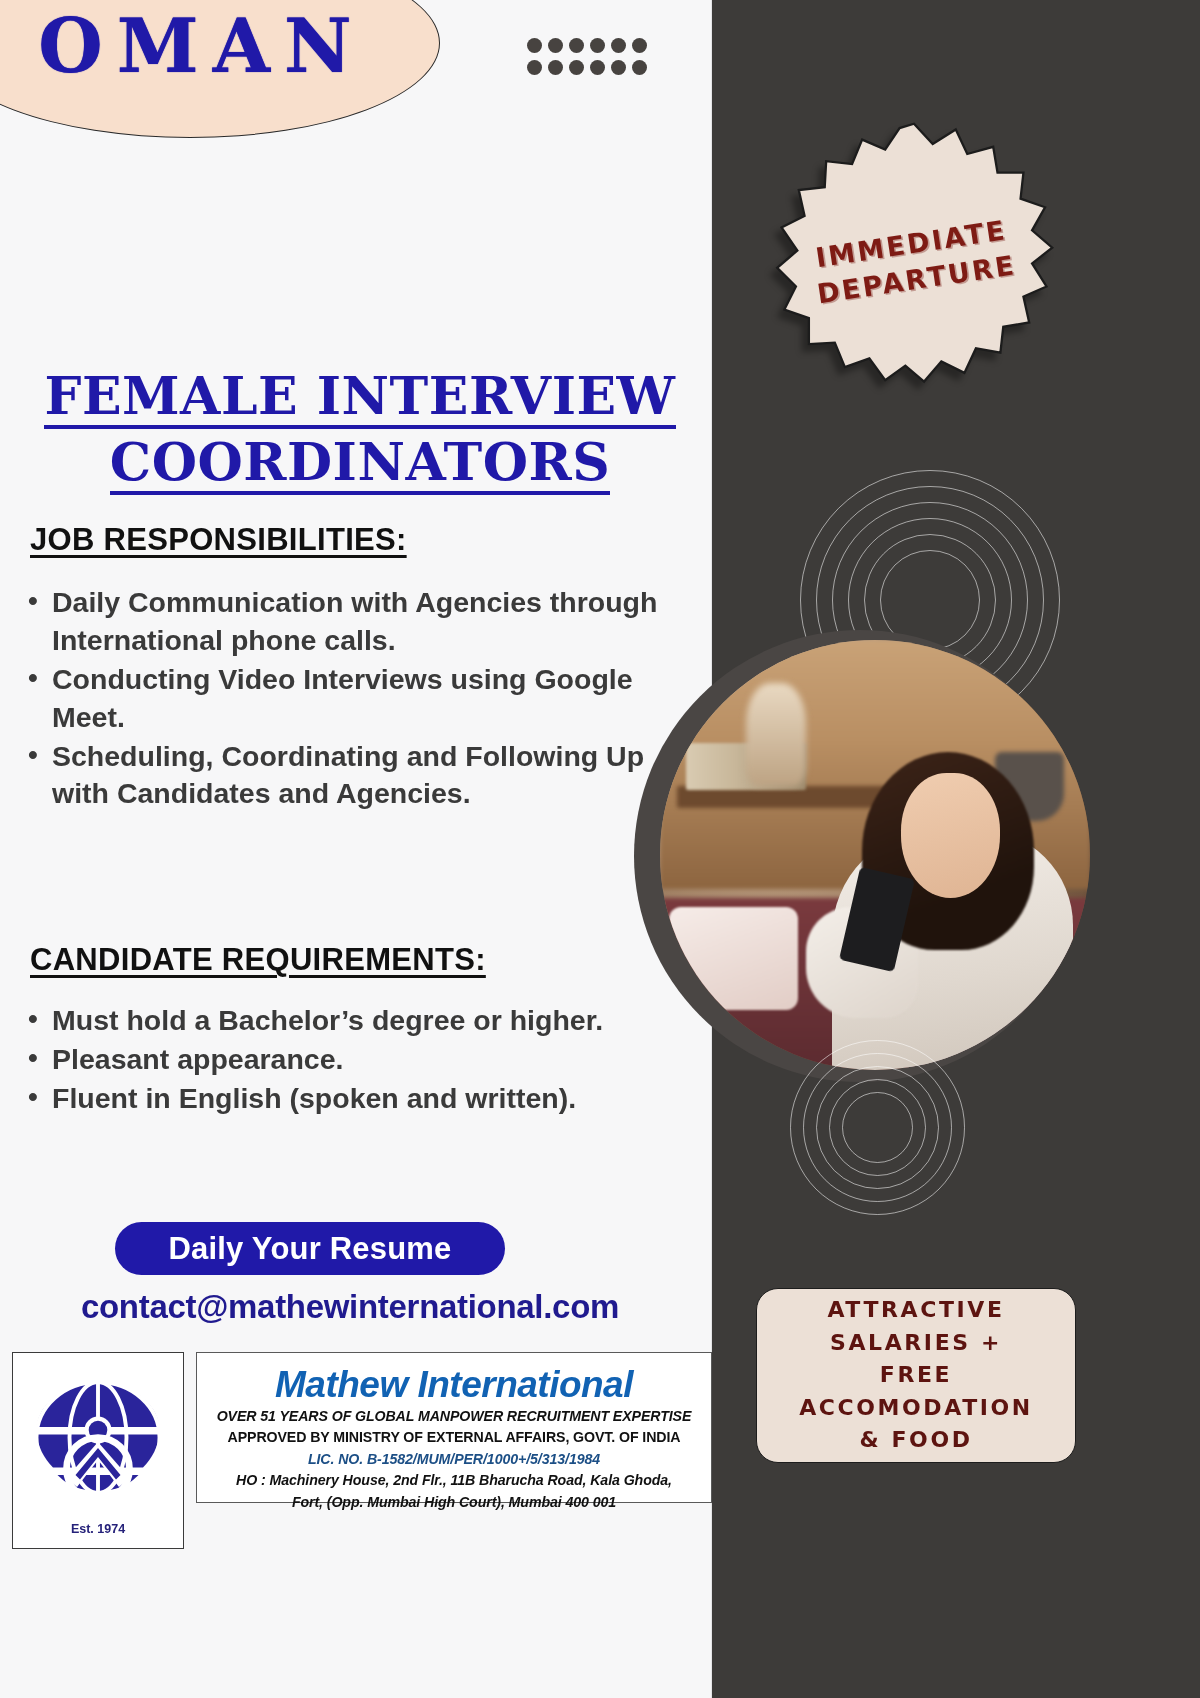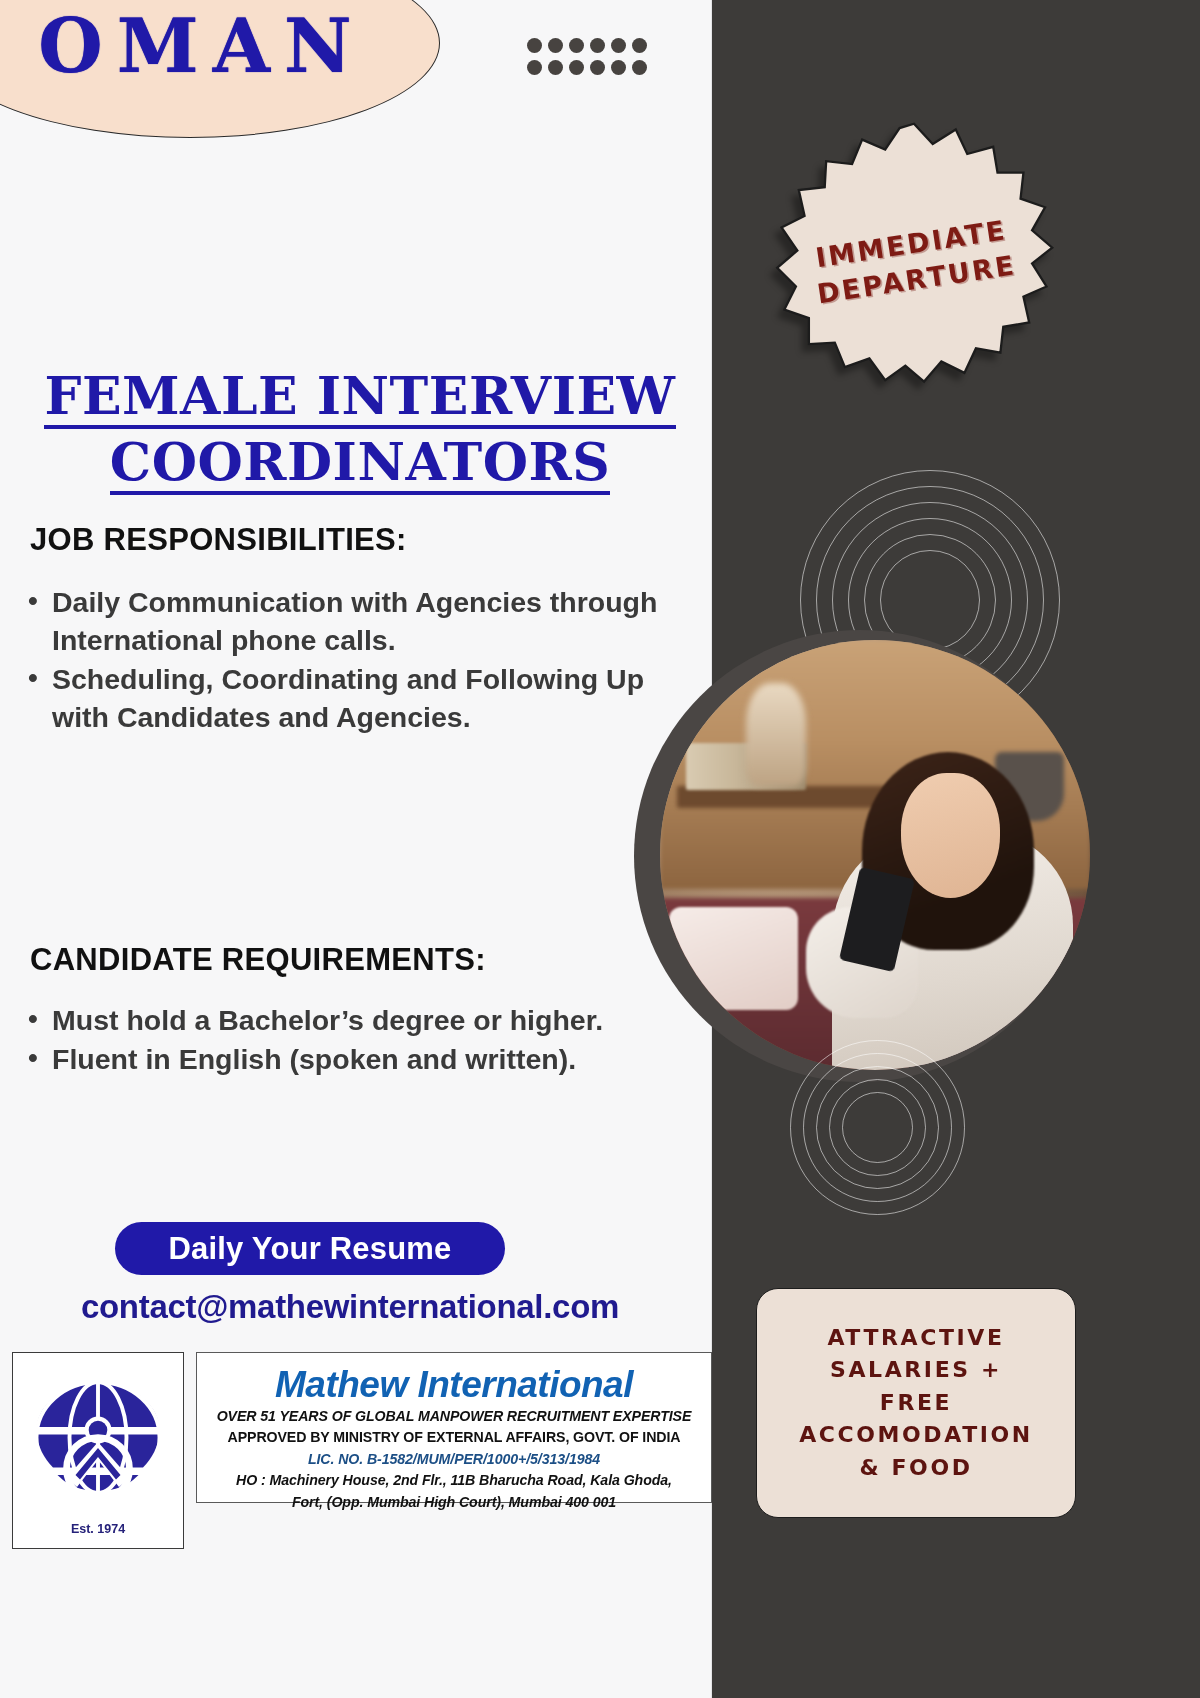--- a/index.html
+++ b/index.html
@@ -65,21 +65,21 @@
   .job-title span{
     display:block; border-bottom:4px solid #2019a8; padding-bottom:1px;
     margin:0 auto; width:fit-content;
   }
   .job-title span + span { margin-top:5px; }
 
   
   .sec-head{
     position:absolute; left:30px;
     font-size:31px; font-weight:bold; color:#111;
-    text-underline-offset:5px;
+    text-decoration:underline; text-underline-offset:5px;
     text-decoration-thickness:2.5px; letter-spacing:0.3px;
   }
   #resp-head{ top:522px; }
   #req-head{  top:942px; }
 
   
   .bullets{ position:absolute; left:22px; width:650px; }
   #resp-list{ top:584px; }
   #req-list{  top:1002px; }
   .bullets li{
@@ -243,21 +243,21 @@
   }
   .ph-arm{
     position:absolute; left:34%; top:62%; width:26%; height:26%;
     background:linear-gradient(150deg,#f4efe9 0%,#ddd4cb 100%);
     border-radius:40% 30% 30% 45%; filter:blur(0.8px);
   }
 
   
   .salary-box{
     position:absolute; left:756px; top:1288px;
-    width:320px; height:230px; border-radius:22px;
+    width:320px; height:175px; border-radius:22px;
     background:#ece0d6; border:1.5px solid #1d1d1d;
     display:flex; flex-direction:column; align-items:center; justify-content:center;
     font-family:"DejaVu Sans", sans-serif;
     font-weight:bold; color:#5d1410;
     font-size:22px; line-height:1.48; letter-spacing:2.6px;
     text-align:center;
   }
 </style>
 </head>
 <body>
@@ -289,26 +289,28 @@
 
 
   <div class="job-title">
     <span>FEMALE INTERVIEW</span>
     <span>COORDINATORS</span>
   </div>
 
   <div class="sec-head" id="resp-head">JOB RESPONSIBILITIES:</div>
   <ul class="bullets" id="resp-list">
     <li>Daily Communication with Agencies through International phone calls.</li>
+    <li>Conducting Video Interviews using Google Meet.</li>
     <li>Scheduling, Coordinating and Following Up with Candidates and Agencies.</li>
   </ul>
 
   <div class="sec-head" id="req-head">CANDIDATE REQUIREMENTS:</div>
   <ul class="bullets" id="req-list">
     <li>Must hold a Bachelor’s degree or higher.</li>
+    <li>Pleasant appearance.</li>
     <li>Fluent in English (spoken and written).</li>
   </ul>
 
   <div class="resume-btn">Daily Your Resume</div>
   <div class="email">contact@mathewinternational.com</div>
 
   <div class="logo-box">
     <svg width="150" height="150" viewBox="0 0 100 100">
       <g fill="#2a249b">
         <path d="M50 14 C28 14 11 28 9 44 L91 44 C89 28 72 14 50 14 Z"></path>

